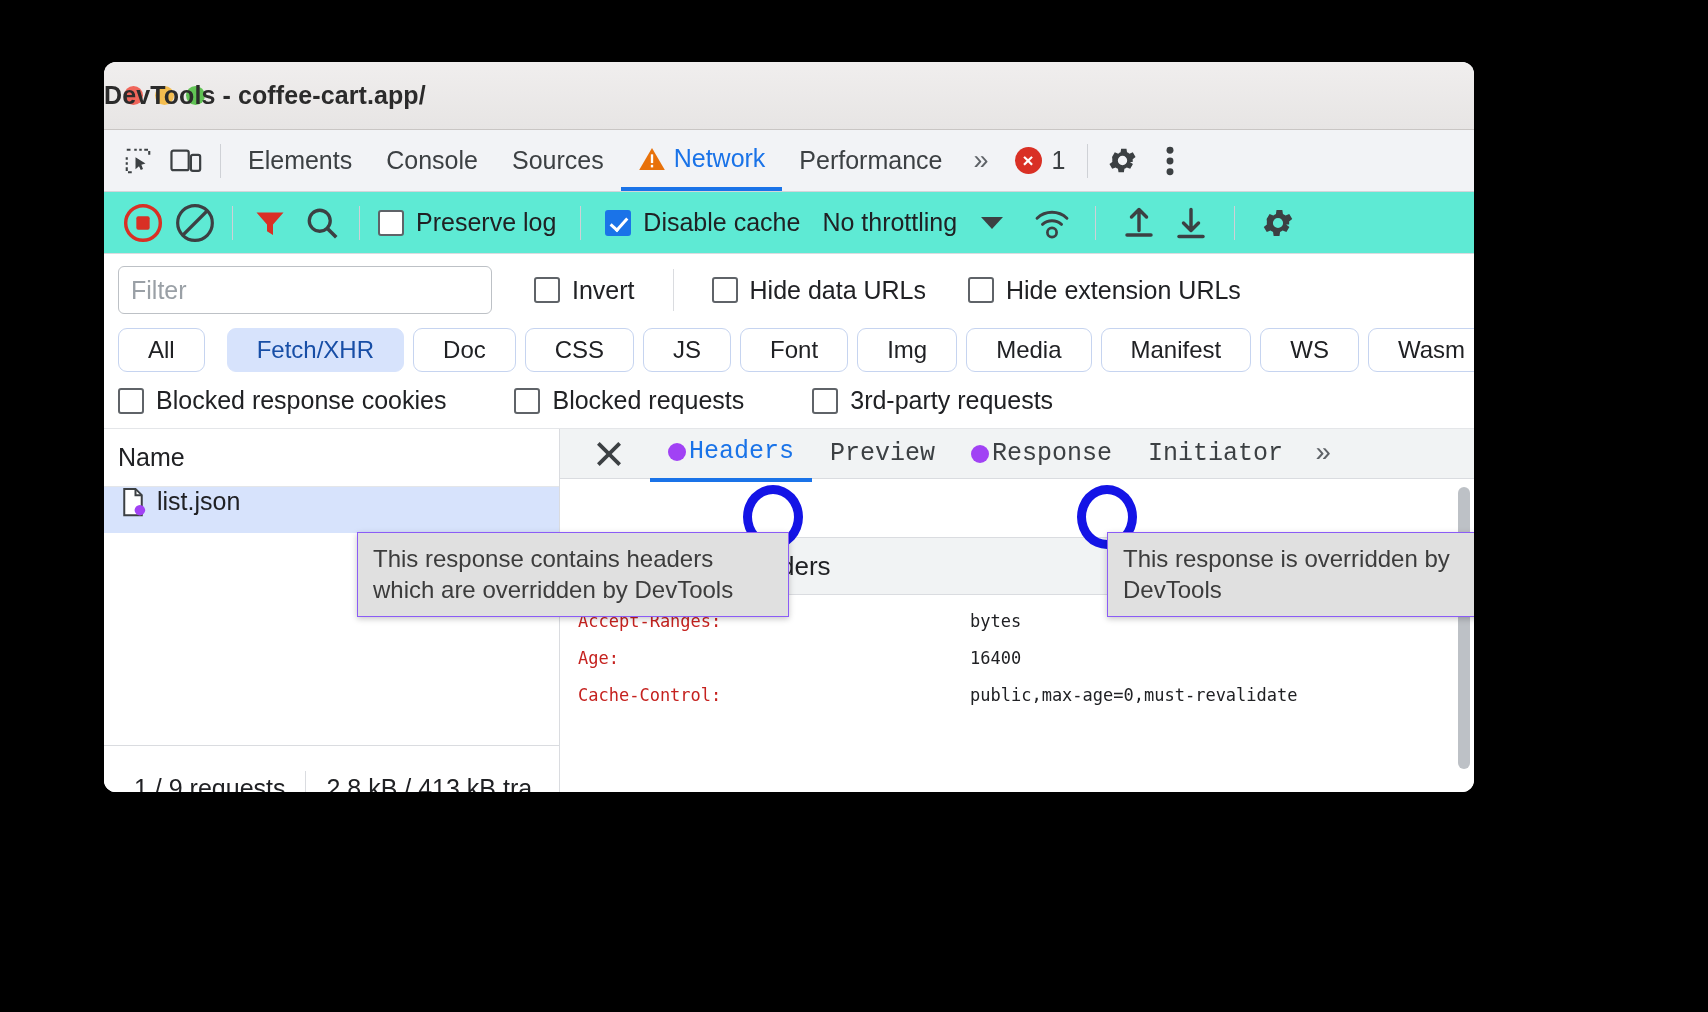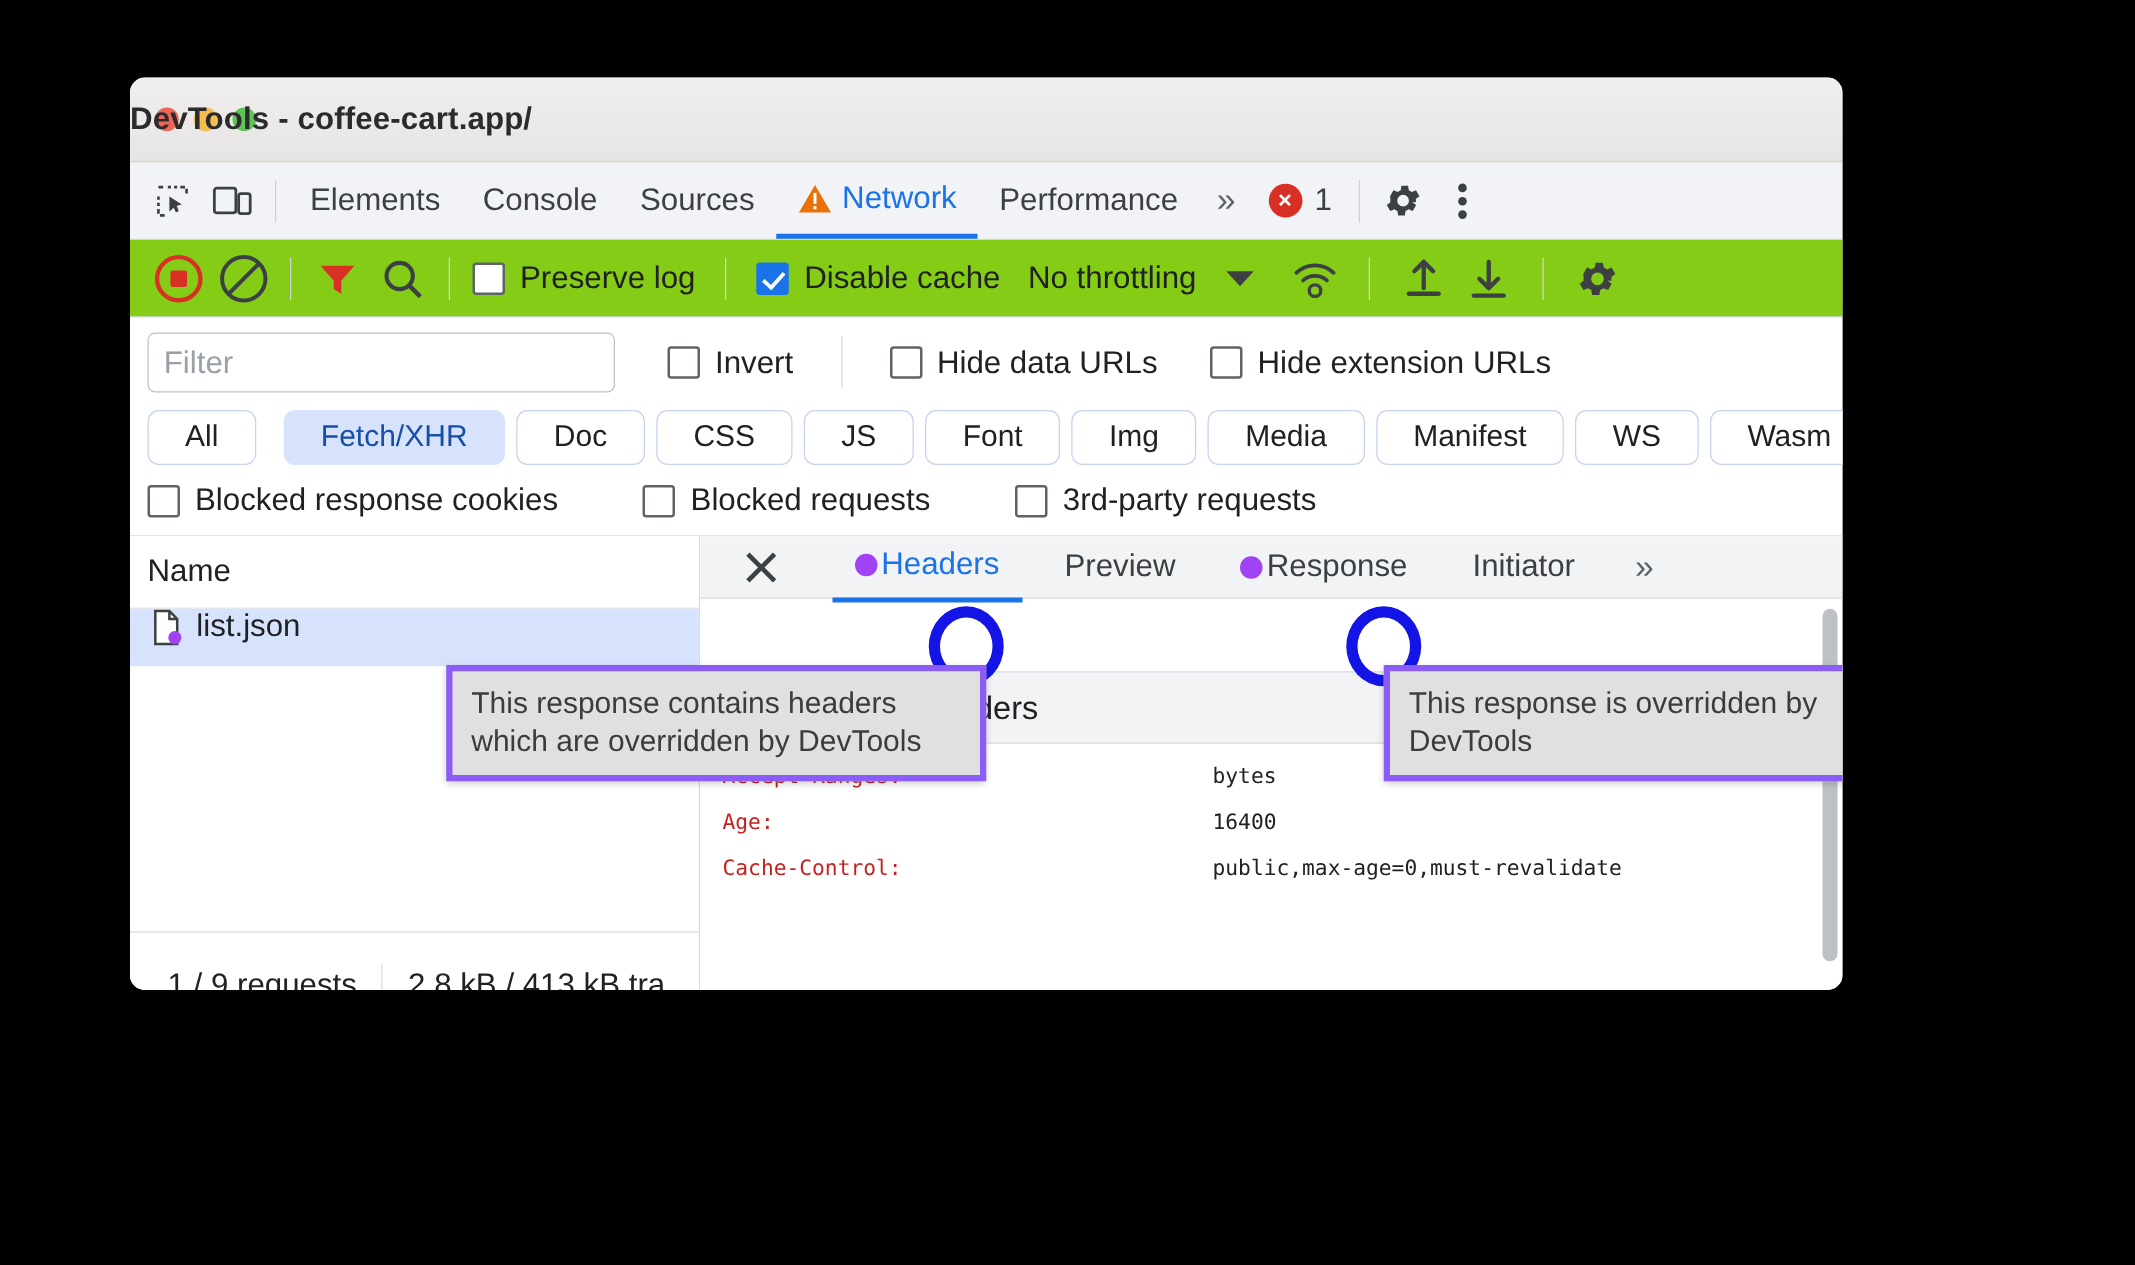--- a/index.html
+++ b/index.html
@@ -77,21 +77,21 @@
   .err-circle {
     width: 27px; height: 27px; border-radius: 50%;
     background: #d93025; color: #fff;
     font-size: 19px; font-weight: bold;
     display: flex; align-items: center; justify-content: center;
   }
 
   
   #nettoolbar {
     height: 62px;
-    background: #84cc16;
+    background: #5eead4;
     border-bottom: 1px solid #dadce0;
     display: flex; align-items: center;
     padding: 0 14px;
     gap: 2px;
   }
   .tb-icon {
     width: 50px; height: 50px;
     display: flex; align-items: center; justify-content: center;
   }
   .cb-wrap { display: flex; align-items: center; gap: 12px; font-size: 25px; color: #202124; }
@@ -200,21 +200,22 @@
     background: #fff;
     position: relative;
     overflow: hidden;
   }
   #detail-tabs {
     height: 50px;
     background: #f1f3f4;
     border-bottom: 1px solid #dadce0;
     display: flex; align-items: center;
     padding-left: 26px;
-    gap: 16px;
+    gap: 0;
+    font-family: Liberation Mono, monospace;
   }
   .close-x {
     width: 46px; height: 46px;
     display: flex; align-items: center; justify-content: center;
     color: #3c4043;
     margin-right: 18px;
   }
   .dtab {
     font-size: 25px; color: #3c4043;
     height: 57px; display: flex; align-items: center;
@@ -289,21 +290,21 @@
   #vscroll {
     position: absolute; right: 4px; top: 8px;
     width: 12px; height: 282px;
     border-radius: 6px; background: #bdc1c6;
   }
 
   
   .tooltip {
     position: absolute;
     background: #e0e0e0;
-    border: 5px solid #8b5cf6;
+    border: 1px solid #8b5cf6;
     color: #3c3c3c;
     font-size: 24px;
     line-height: 1.28;
     padding: 11px 15px;
     box-shadow: 0 2px 6px rgba(0,0,0,.22);
     z-index: 40;
   }
   #tooltip-headers { left: 253px; top: 470px; width: 432px; }
   #tooltip-response { left: 1003px; top: 470px; width: 412px; }
 </style>

